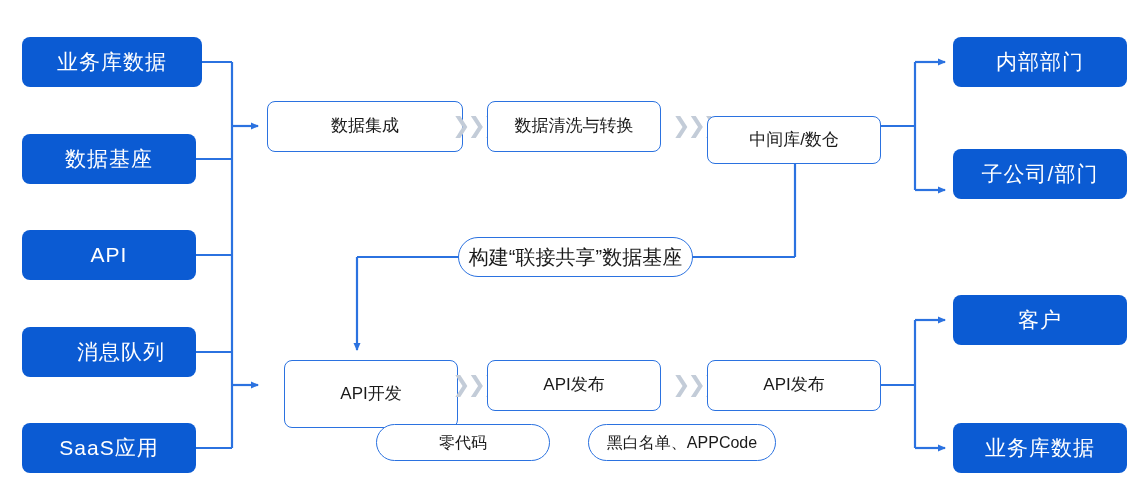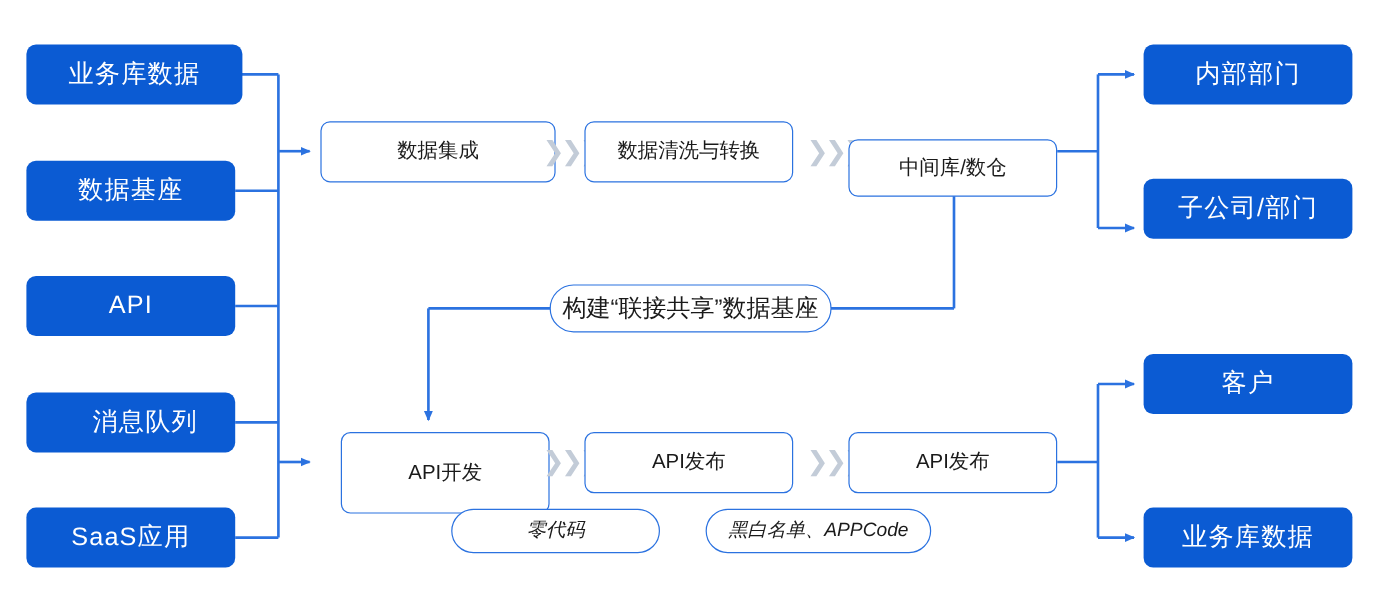--- a/index.html
+++ b/index.html
@@ -36,21 +36,20 @@
     border-radius:8px;
     font-size:17px;
   }
   
   .pill{
     background:#ffffff;
     color:#1a1a1a;
     border:1.6px solid #2b72e0;
     border-radius:22px;
     font-size:16px;
-    font-style:italic;
   }
   .wide-note{
     background:#ffffff;
     color:#1a1a1a;
     border:1.6px solid #2b72e0;
     border-radius:22px;
     font-size:20px;
   }
 
   

